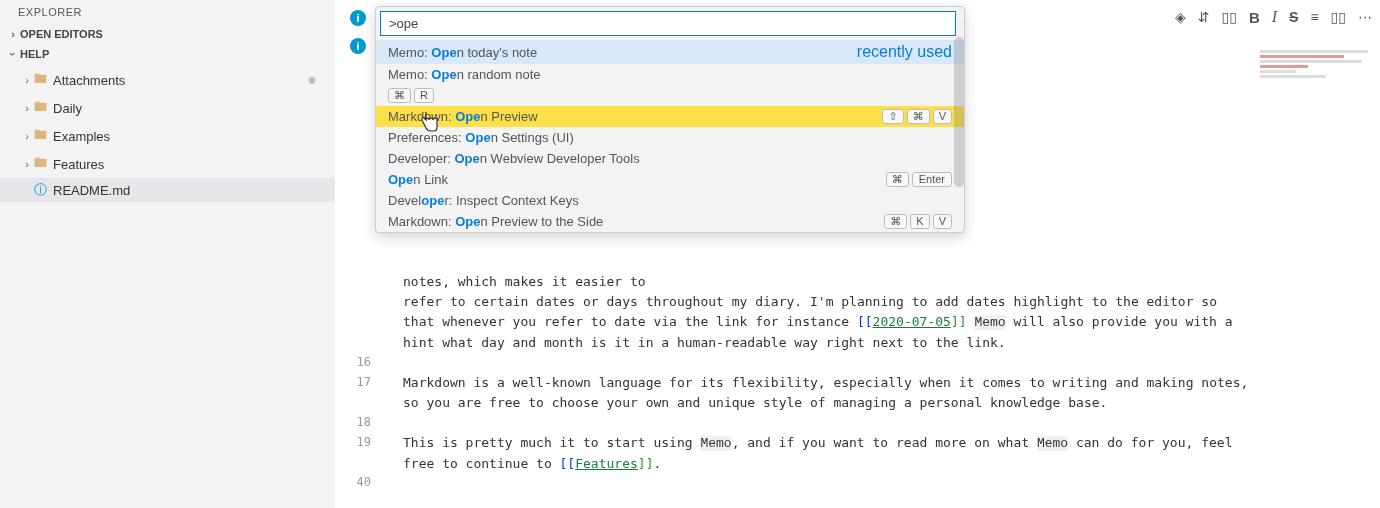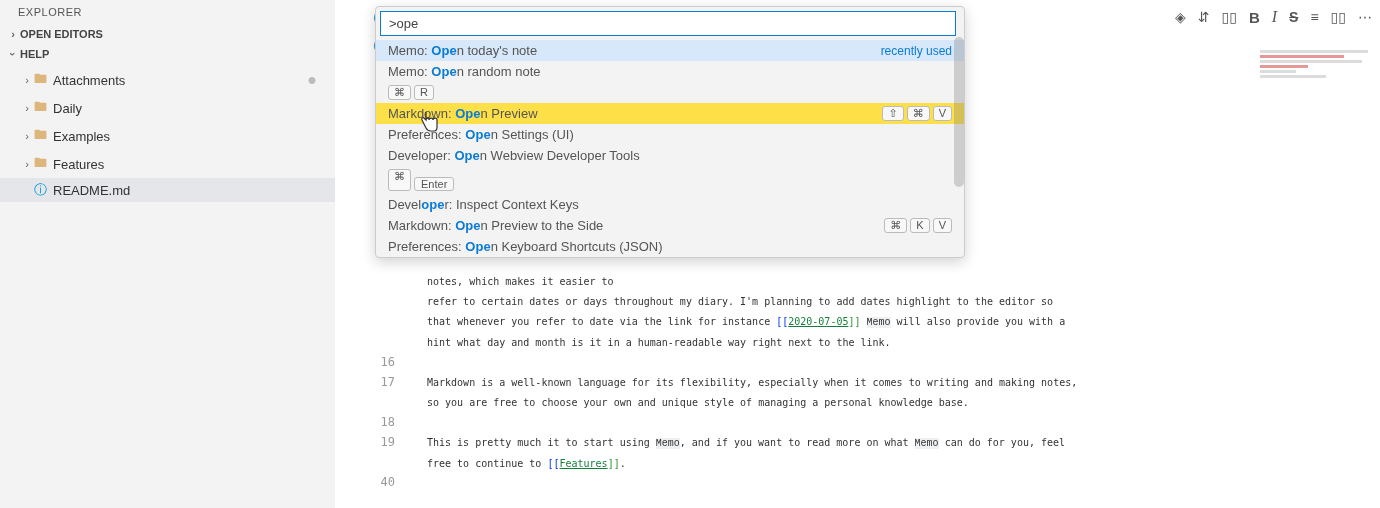--- a/index.html
+++ b/index.html
@@ -6,21 +6,21 @@
 body {
   font-family: -apple-system, BlinkMacSystemFont, "Segoe UI", sans-serif;
   font-size: 13px;
   color: #333;
   background: #fff;
   width: 1380px;
   height: 508px;
   overflow: hidden;
   position: relative;
 }
-.app { display: flex; height: 100%; gap: 24px; }
+.app { display: flex; height: 100%; }
 
 
 .sidebar {
   width: 335px;
   background: #f3f3f3;
   display: flex;
   flex-direction: column;
   flex-shrink: 0;
 }
 .sidebar-header {
@@ -78,21 +78,21 @@
   color:#fff;
   font-size:11px;
   font-weight:700;
   display:flex;align-items:center;justify-content:center;
 }
 .info-badge.b1 { top:10px; }
 .info-badge.b2 { top:38px; }
 
 .editor {
   font-family: "SF Mono", Menlo, Consolas, monospace;
-  font-size: 10px;
+  font-size: 13px;
   line-height: 20px;
   padding-top: 72px;
   padding-left: 50px;
   white-space: pre-wrap;
   word-break: break-all;
 }
 .gutter {
   position:absolute;
   left:0;
   top:72px;
@@ -148,33 +148,33 @@
   align-items:center;
   padding: 3px 12px;
   cursor:pointer;
   font-size:13px;
   color:#555;
 }
 .palette-item.highlighted { background: #d6e8fa; }
 .palette-item.hover { background: #fde047; }
 .palette-item .label { flex:1; }
 .palette-item .match { color:#0a7bd6; font-weight:600; }
-.palette-item .meta { color:#0a7bd6; font-size:12px; margin-left:8px;}
+.palette-item .meta { color:#0a7bd6; font-size:16px; margin-left:8px;}
 .keys { display:flex; gap:3px; }
 .key {
   border:1px solid #bbb;
   border-radius:3px;
   padding:0 5px;
   font-size:11px;
   background:#f8f8f8;
   color:#555;
   min-width:18px;
   text-align:center;
 }
-.key.wide { padding:0 6px;margin-top:8px; }
+.key.wide { padding:0 6px; }
 
 
 .cursor-hand {
   position: absolute;
   top: 110px;
   left: 420px;
   z-index: 200;
   font-size: 18px;
   pointer-events: none;
 }
@@ -310,39 +310,37 @@
           <span class="key">V</span>
         </span>
       </div>
       <div class="palette-item">
         <span class="label">Preferences: <span class="match">Ope</span>n Settings (UI)</span>
       </div>
       <div class="palette-item">
         <span class="label">Developer: <span class="match">Ope</span>n Webview Developer Tools</span>
       </div>
       <div class="palette-item">
+        <span class="label"><span class="match">Ope</span>n Link</span>
         <span class="keys">
           <span class="key">⌘</span>
           <span class="key wide">Enter</span>
         </span>
       </div>
       <div class="palette-item">
         <span class="label">Devel<span class="match">ope</span>r: Inspect Context Keys</span>
       </div>
       <div class="palette-item">
         <span class="label">Markdown: <span class="match">Ope</span>n Preview to the Side</span>
         <span class="keys">
           <span class="key">⌘</span>
           <span class="key">K</span>
           <span class="key">V</span>
         </span>
       </div>
-      <div class="palette-item">
-        <span class="label">Preferences: <span class="match">Ope</span>n Keyboard Shortcuts (JSON)</span>
-      </div>
     </div>
   <div class="palette-scroll"></div>
 </div>
 
 <div class="cursor-hand">
   <svg width="20" height="22" viewBox="0 0 20 22">
     <path d="M6 2 v8 l-2-2 c-1-1-3 0-2 2 l4 8 c1 2 3 3 5 3 h3 c2 0 3-2 3-4 v-7 c0-3-4-2-4 0 c0-3-4-2-4 0 c0-3-3-2-3 0 v-8 z" fill="#fff" stroke="#333" stroke-width="1.2"></path>
   </svg>
 </div>
 

